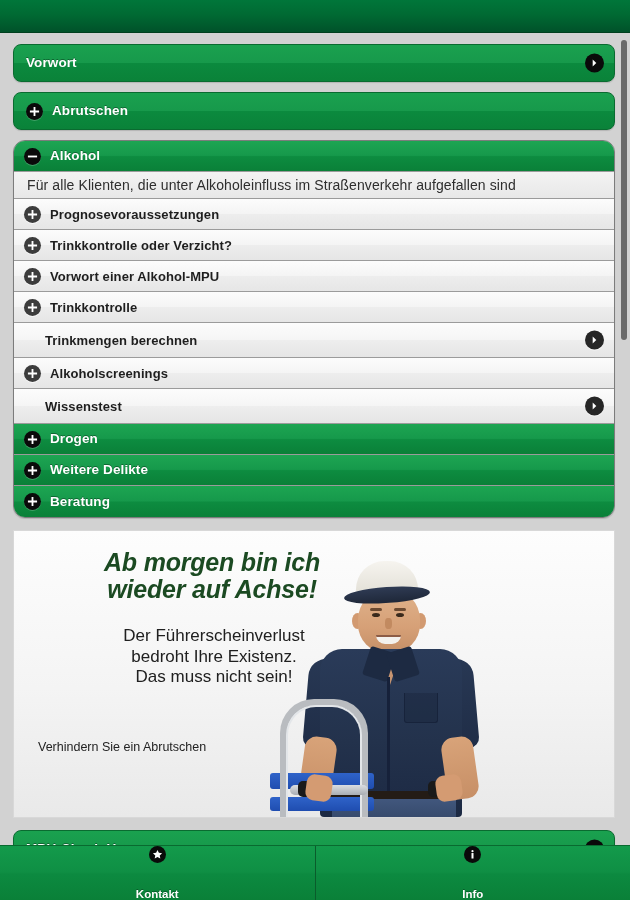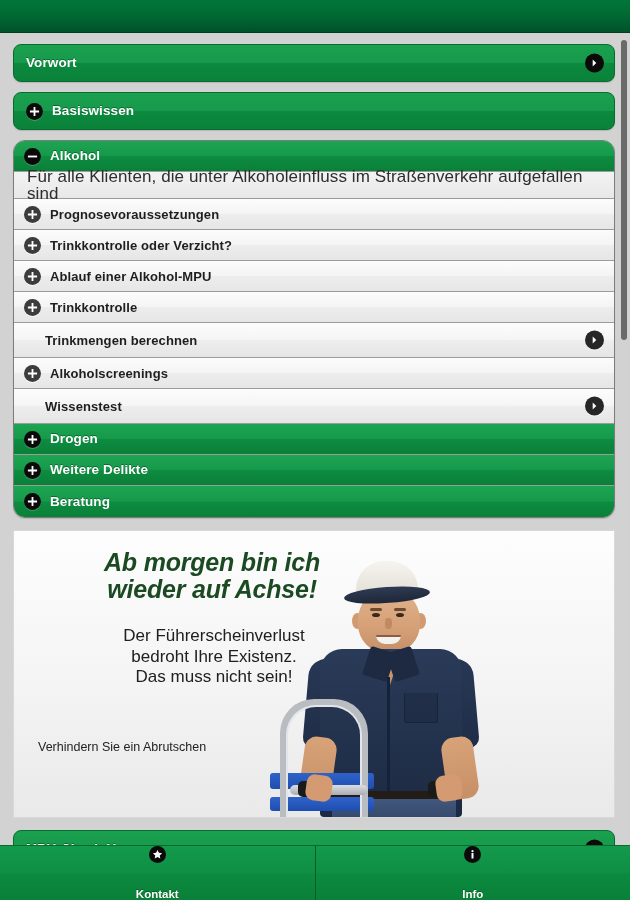--- a/index.html
+++ b/index.html
@@ -108,21 +108,21 @@
     color: #ffffff;
     padding-left: 10px;
     text-shadow: 0 -1px 0 rgba(0,0,0,0.35);
   }
 
   .sub-note {
     height: 27px;
     background: linear-gradient(to bottom, #f3f3f3 0%, #e8e8e8 100%);
     color: #2e2e2e;
     padding-left: 13px;
-    font-size: 17px;
+    font-size: 14px;
     font-weight: normal;
   }
 
   .sub-row {
     height: 31px;
     background: linear-gradient(to bottom, #fcfcfc 0%, #f4f4f4 50%, #ededed 51%, #e6e6e6 100%);
     color: #1e1e1e;
     padding-left: 10px;
     font-size: 13px;
   }
@@ -426,21 +426,21 @@
             </svg>
         </span>
       </div>
 
       <div class="row btn-green">
         <span class="ic ic-pm ic-pm-dark">
           <svg width="11" height="11" viewBox="0 0 12 12">
               <path d="M5 1h2v4h4v2H7v4H5V7H1V5h4z" fill="#fff"></path>
             </svg>
         </span>
-        <span class="row-label">Basiswissen</span>
+        <span class="row-label">Abrutschen</span>
       </div>
 
       <div class="group">
 
         <div class="row hdr-green">
           <span class="ic ic-pm ic-pm-dark">
             <svg width="11" height="11" viewBox="0 0 12 12">
                 <rect x="1" y="5" width="10" height="2" fill="#fff"></rect>
               </svg>
           </span>
@@ -468,21 +468,21 @@
           </span>
           <span class="row-label">Trinkkontrolle oder Verzicht?</span>
         </div>
 
         <div class="row sub-row">
           <span class="ic ic-pm ic-pm-gray">
             <svg width="11" height="11" viewBox="0 0 12 12">
                 <path d="M5 1h2v4h4v2H7v4H5V7H1V5h4z" fill="#fff"></path>
               </svg>
           </span>
-          <span class="row-label">Ablauf einer Alkohol-MPU</span>
+          <span class="row-label">Vorwort einer Alkohol-MPU</span>
         </div>
 
         <div class="row sub-row">
           <span class="ic ic-pm ic-pm-gray">
             <svg width="11" height="11" viewBox="0 0 12 12">
                 <path d="M5 1h2v4h4v2H7v4H5V7H1V5h4z" fill="#fff"></path>
               </svg>
           </span>
           <span class="row-label">Trinkkontrolle</span>
         </div>

